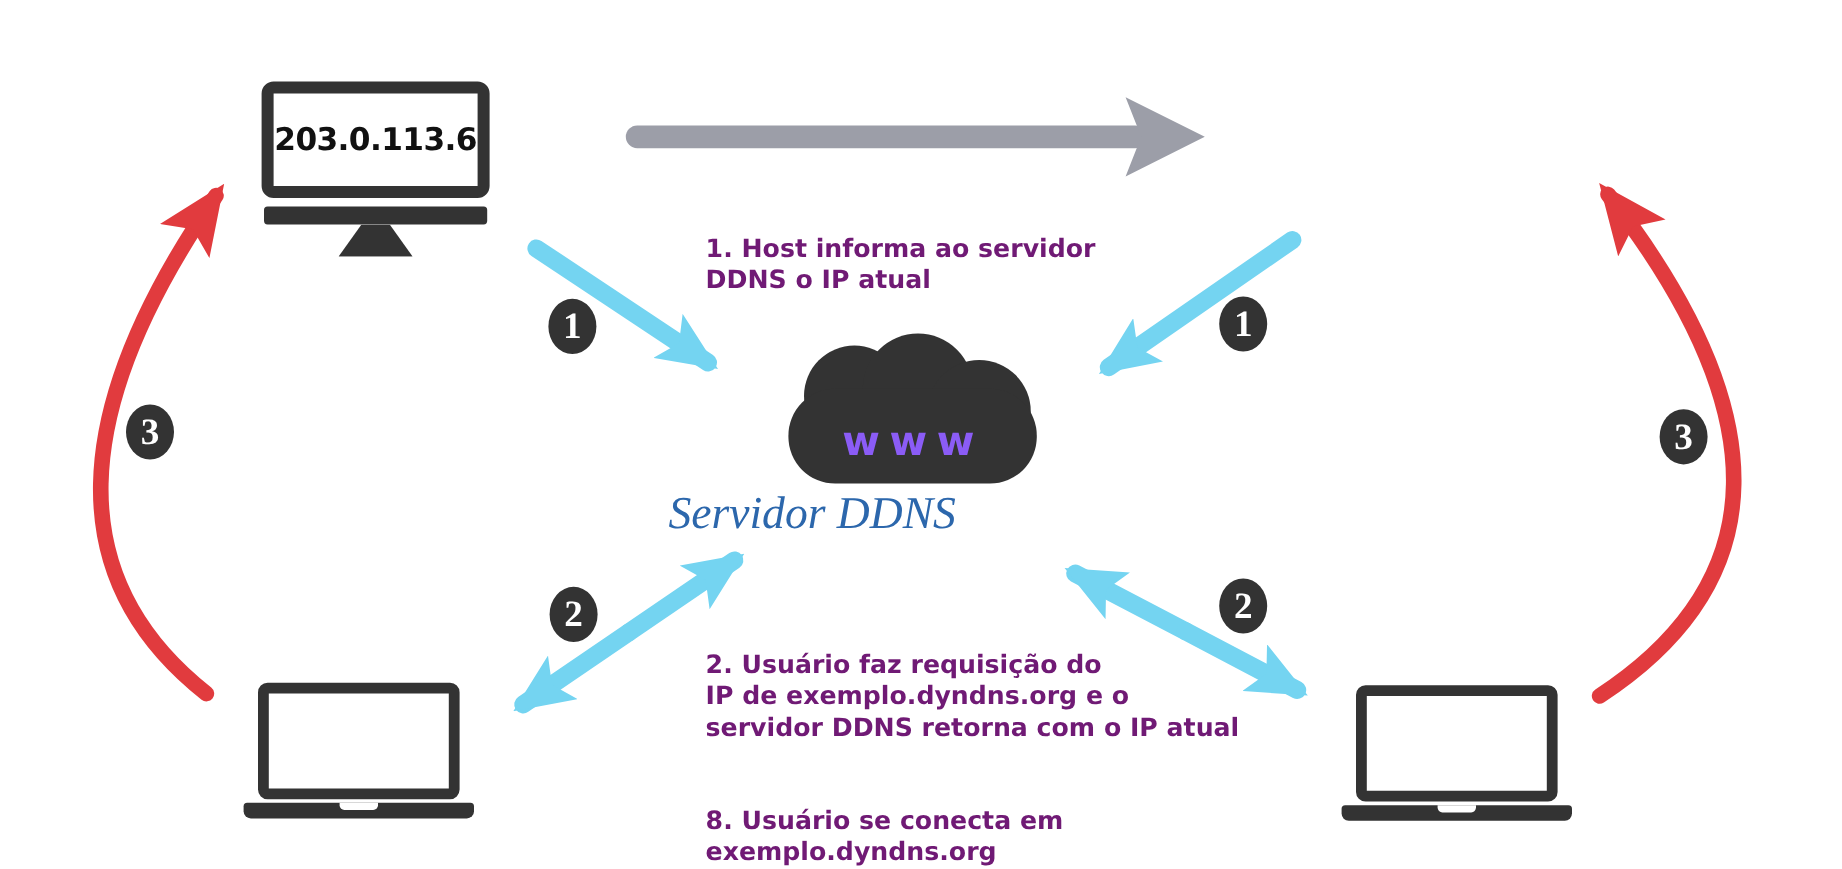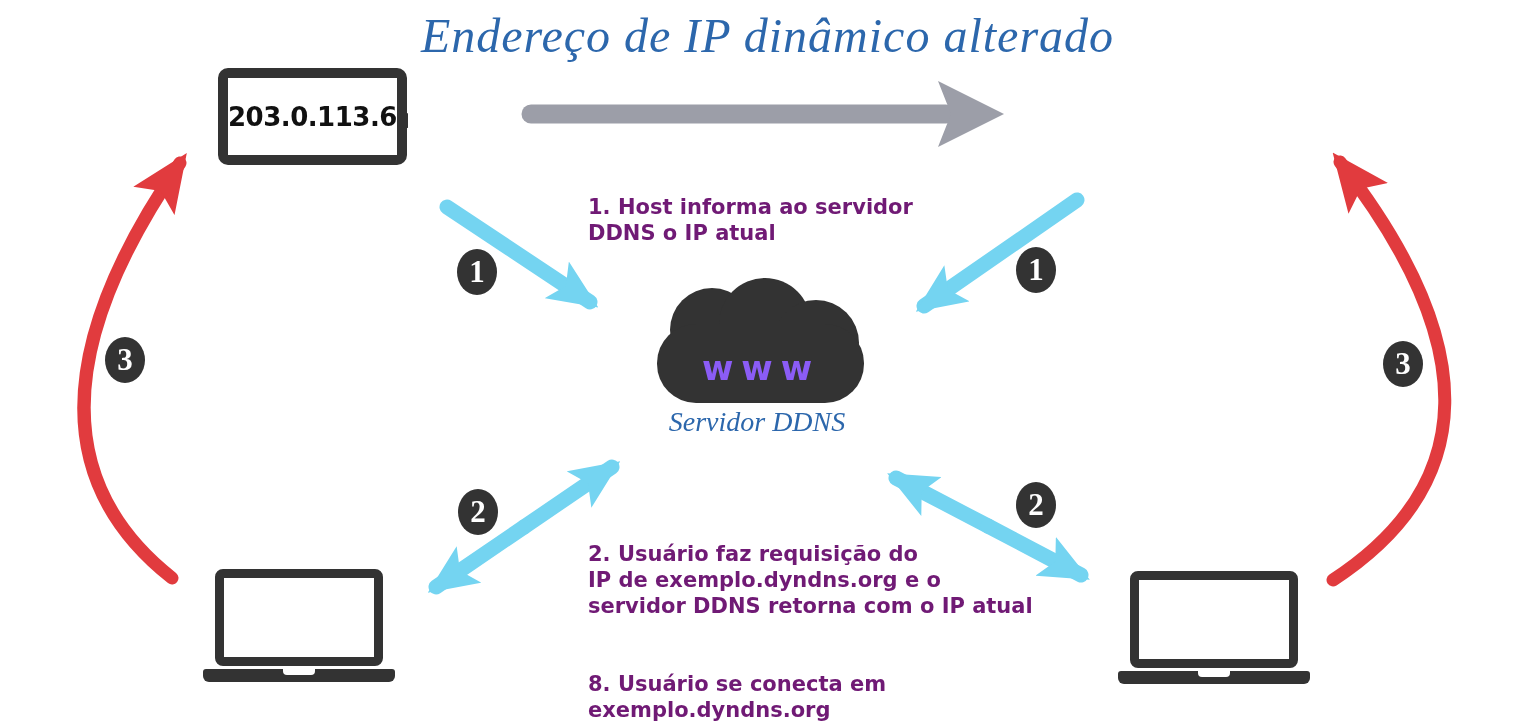--- a/index.html
+++ b/index.html
@@ -22,25 +22,24 @@
     font-style: italic;
     font-weight: 500;
     font-size: 48px;
     letter-spacing: 1px;
     color: #2C67AC;
     z-index: 4;
   }
   .server-caption {
     position: absolute;
     left: 557px; top: 406px; width: 400px;
-    text-align: center;
     font-family: "Liberation Serif", serif;
     font-style: italic;
     font-weight: 500;
-    font-size: 28px;
+    font-size: 38px;
     color: #2C67AC;
     z-index: 4;
   }
 
   
   .note {
     position: absolute;
     font-family: "DejaVu Sans", sans-serif;
     font-weight: bold;
     font-size: 21px;
@@ -51,21 +50,21 @@
   }
   .note-1 { left: 588px; top: 194px; }
   .notes-23 { left: 588px; top: 515px; }
   .notes-23 p { margin: 0; white-space: pre-line; }
   .notes-23 p + p { margin-top: 26px; }
 
   
   .monitor {
     position: absolute;
     display: flex;
-    flex-direction: row;
+    flex-direction: column;
     align-items: center;
     z-index: 2;
   }
   .m-frame {
     box-sizing: border-box;
     width: 190px; height: 97px;
     border: 10px solid #333333;
     border-radius: 10px;
     background: #ffffff;
     display: flex;
@@ -180,21 +179,20 @@
     position: absolute;
     left: 0; top: 0;
     z-index: 1;
   }
 </style>
 </head>
 <body>
 
 <div class="canvas">
 
-  <h1 class="diagram-title">Endereço de IP dinâmico alterado</h1>
 
   <svg class="arrows" width="1535" height="724" viewBox="0 0 1535 724">
     <defs>
       <marker id="headCyan" markerUnits="userSpaceOnUse" markerWidth="50" markerHeight="44" refX="40" refY="22" orient="auto">
         <path d="M0 0 L50 22 L0 44 L11 22 Z" fill="#74D4F1"></path>
       </marker>
       <marker id="headRed" markerUnits="userSpaceOnUse" markerWidth="58" markerHeight="50" refX="46" refY="25" orient="auto">
         <path d="M0 0 L58 25 L0 50 L12 25 Z" fill="#E13B3E"></path>
       </marker>
     </defs>

